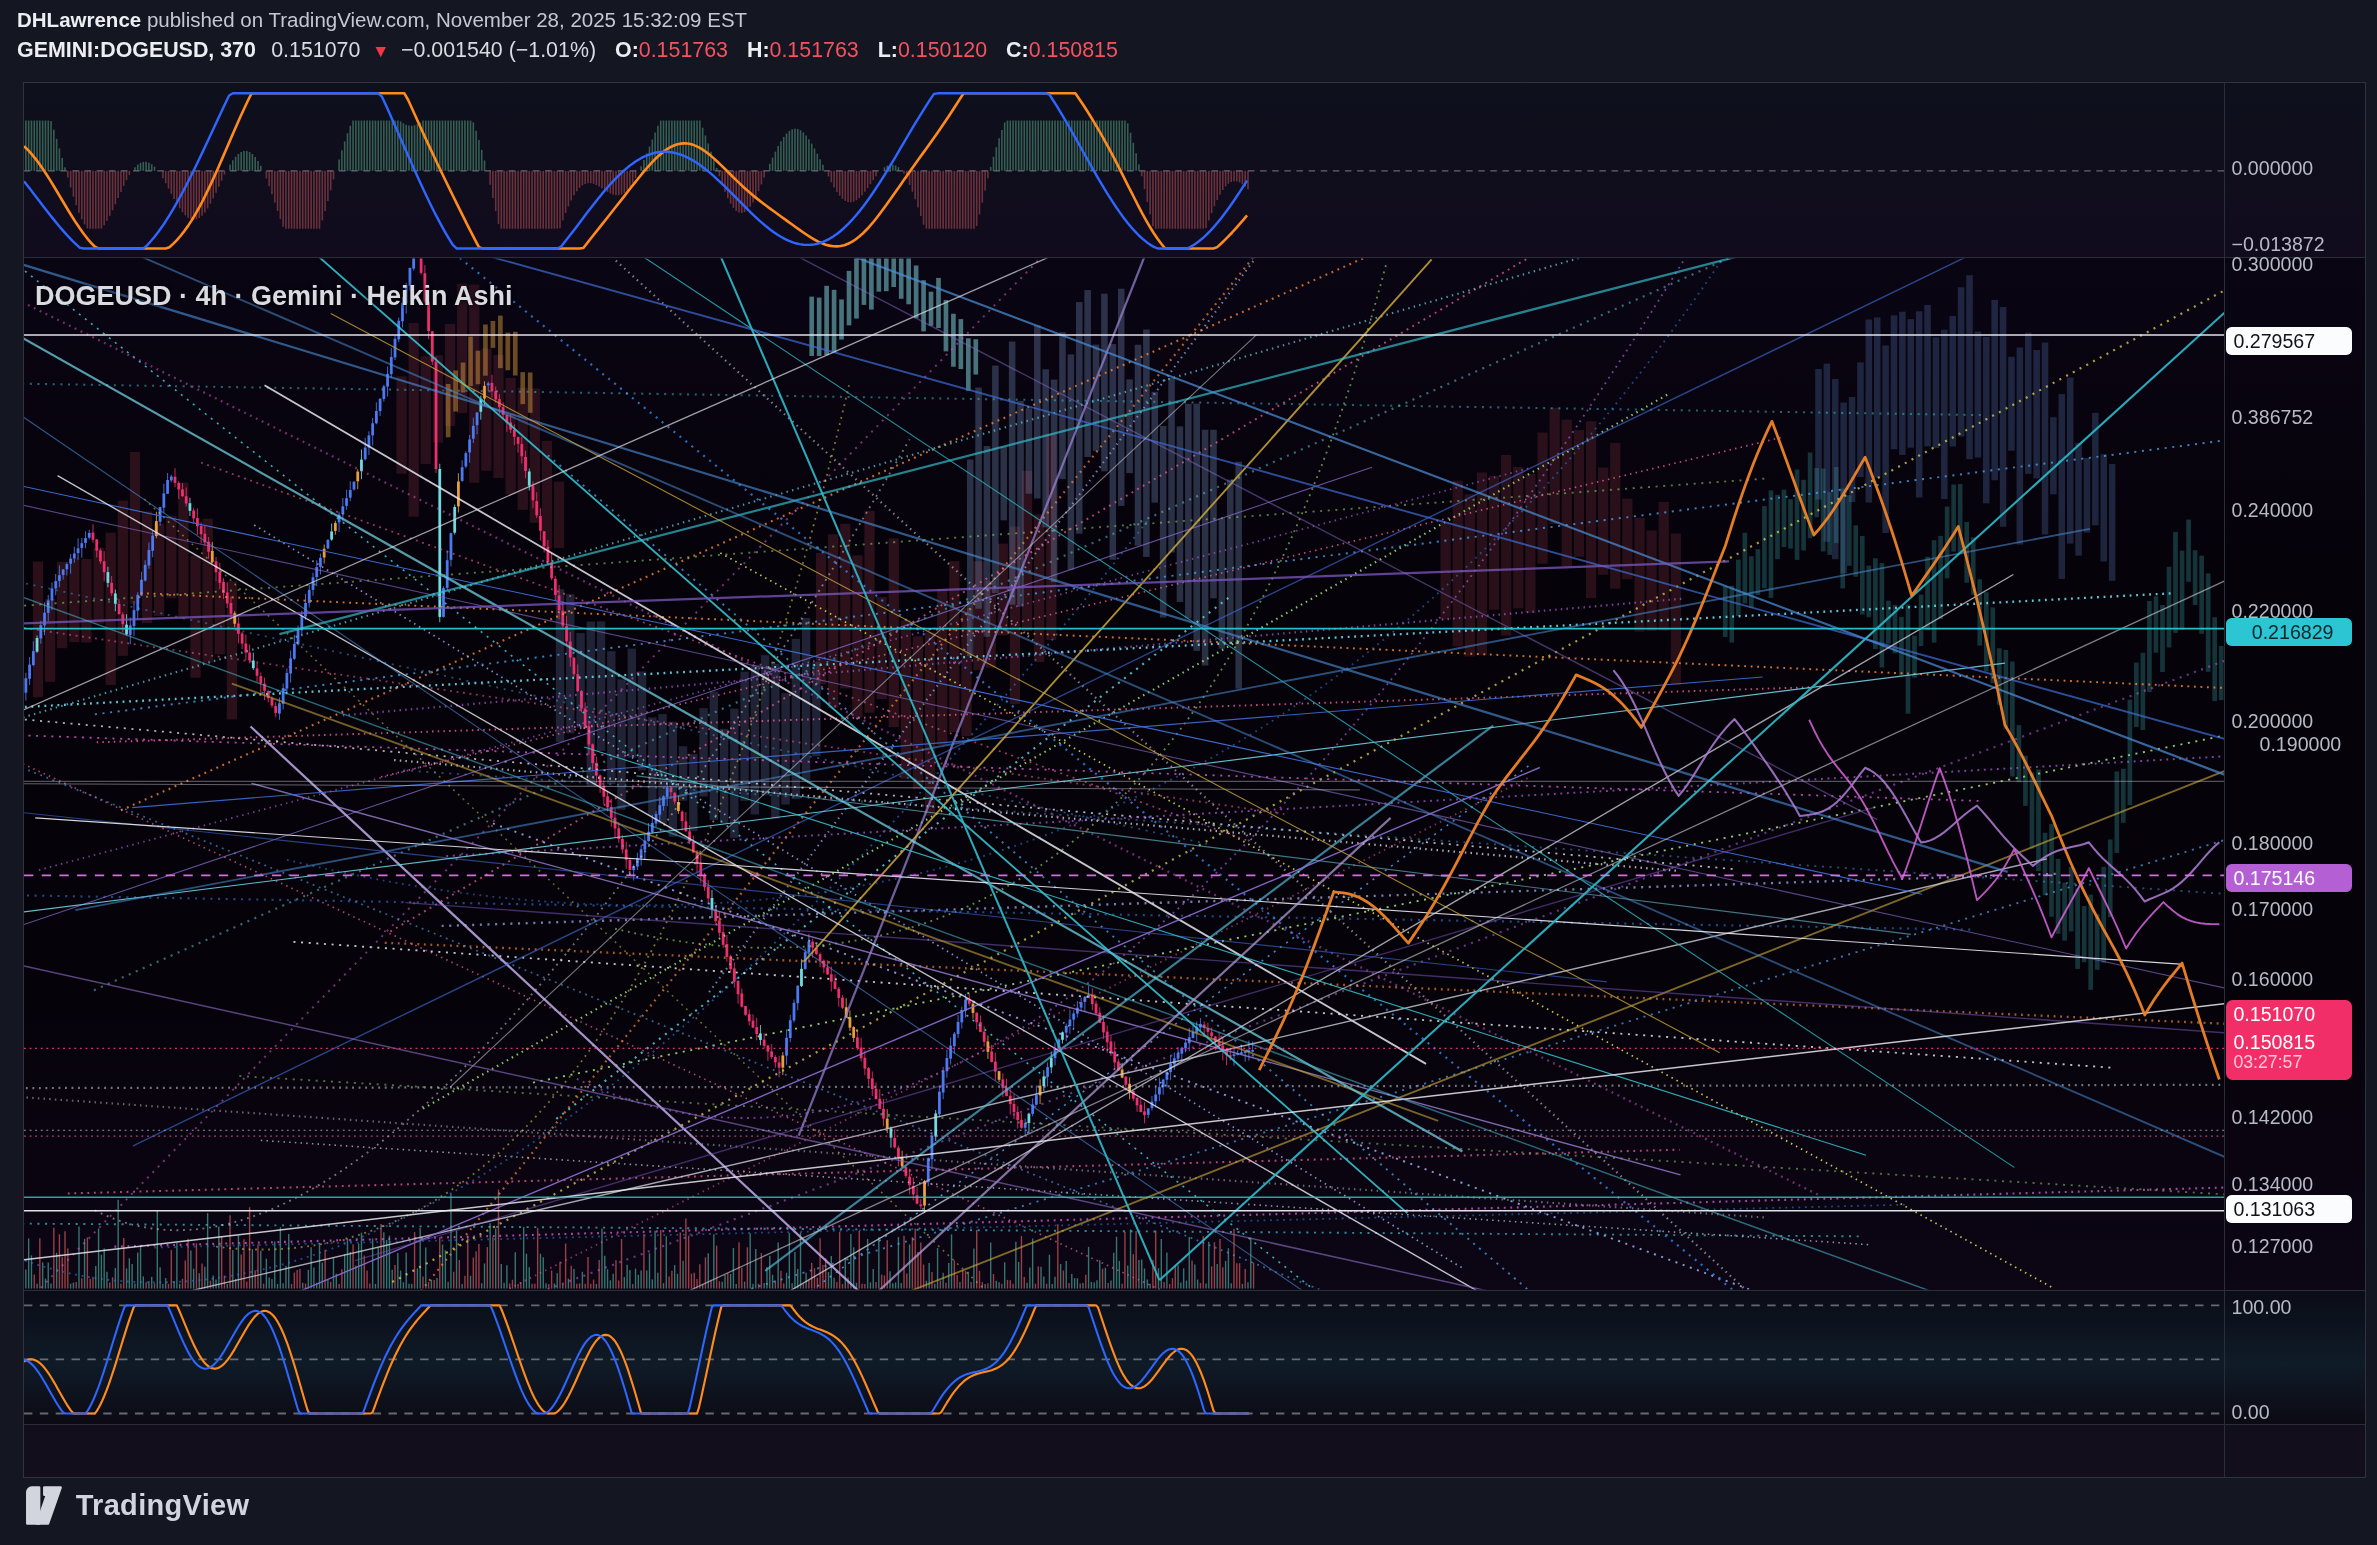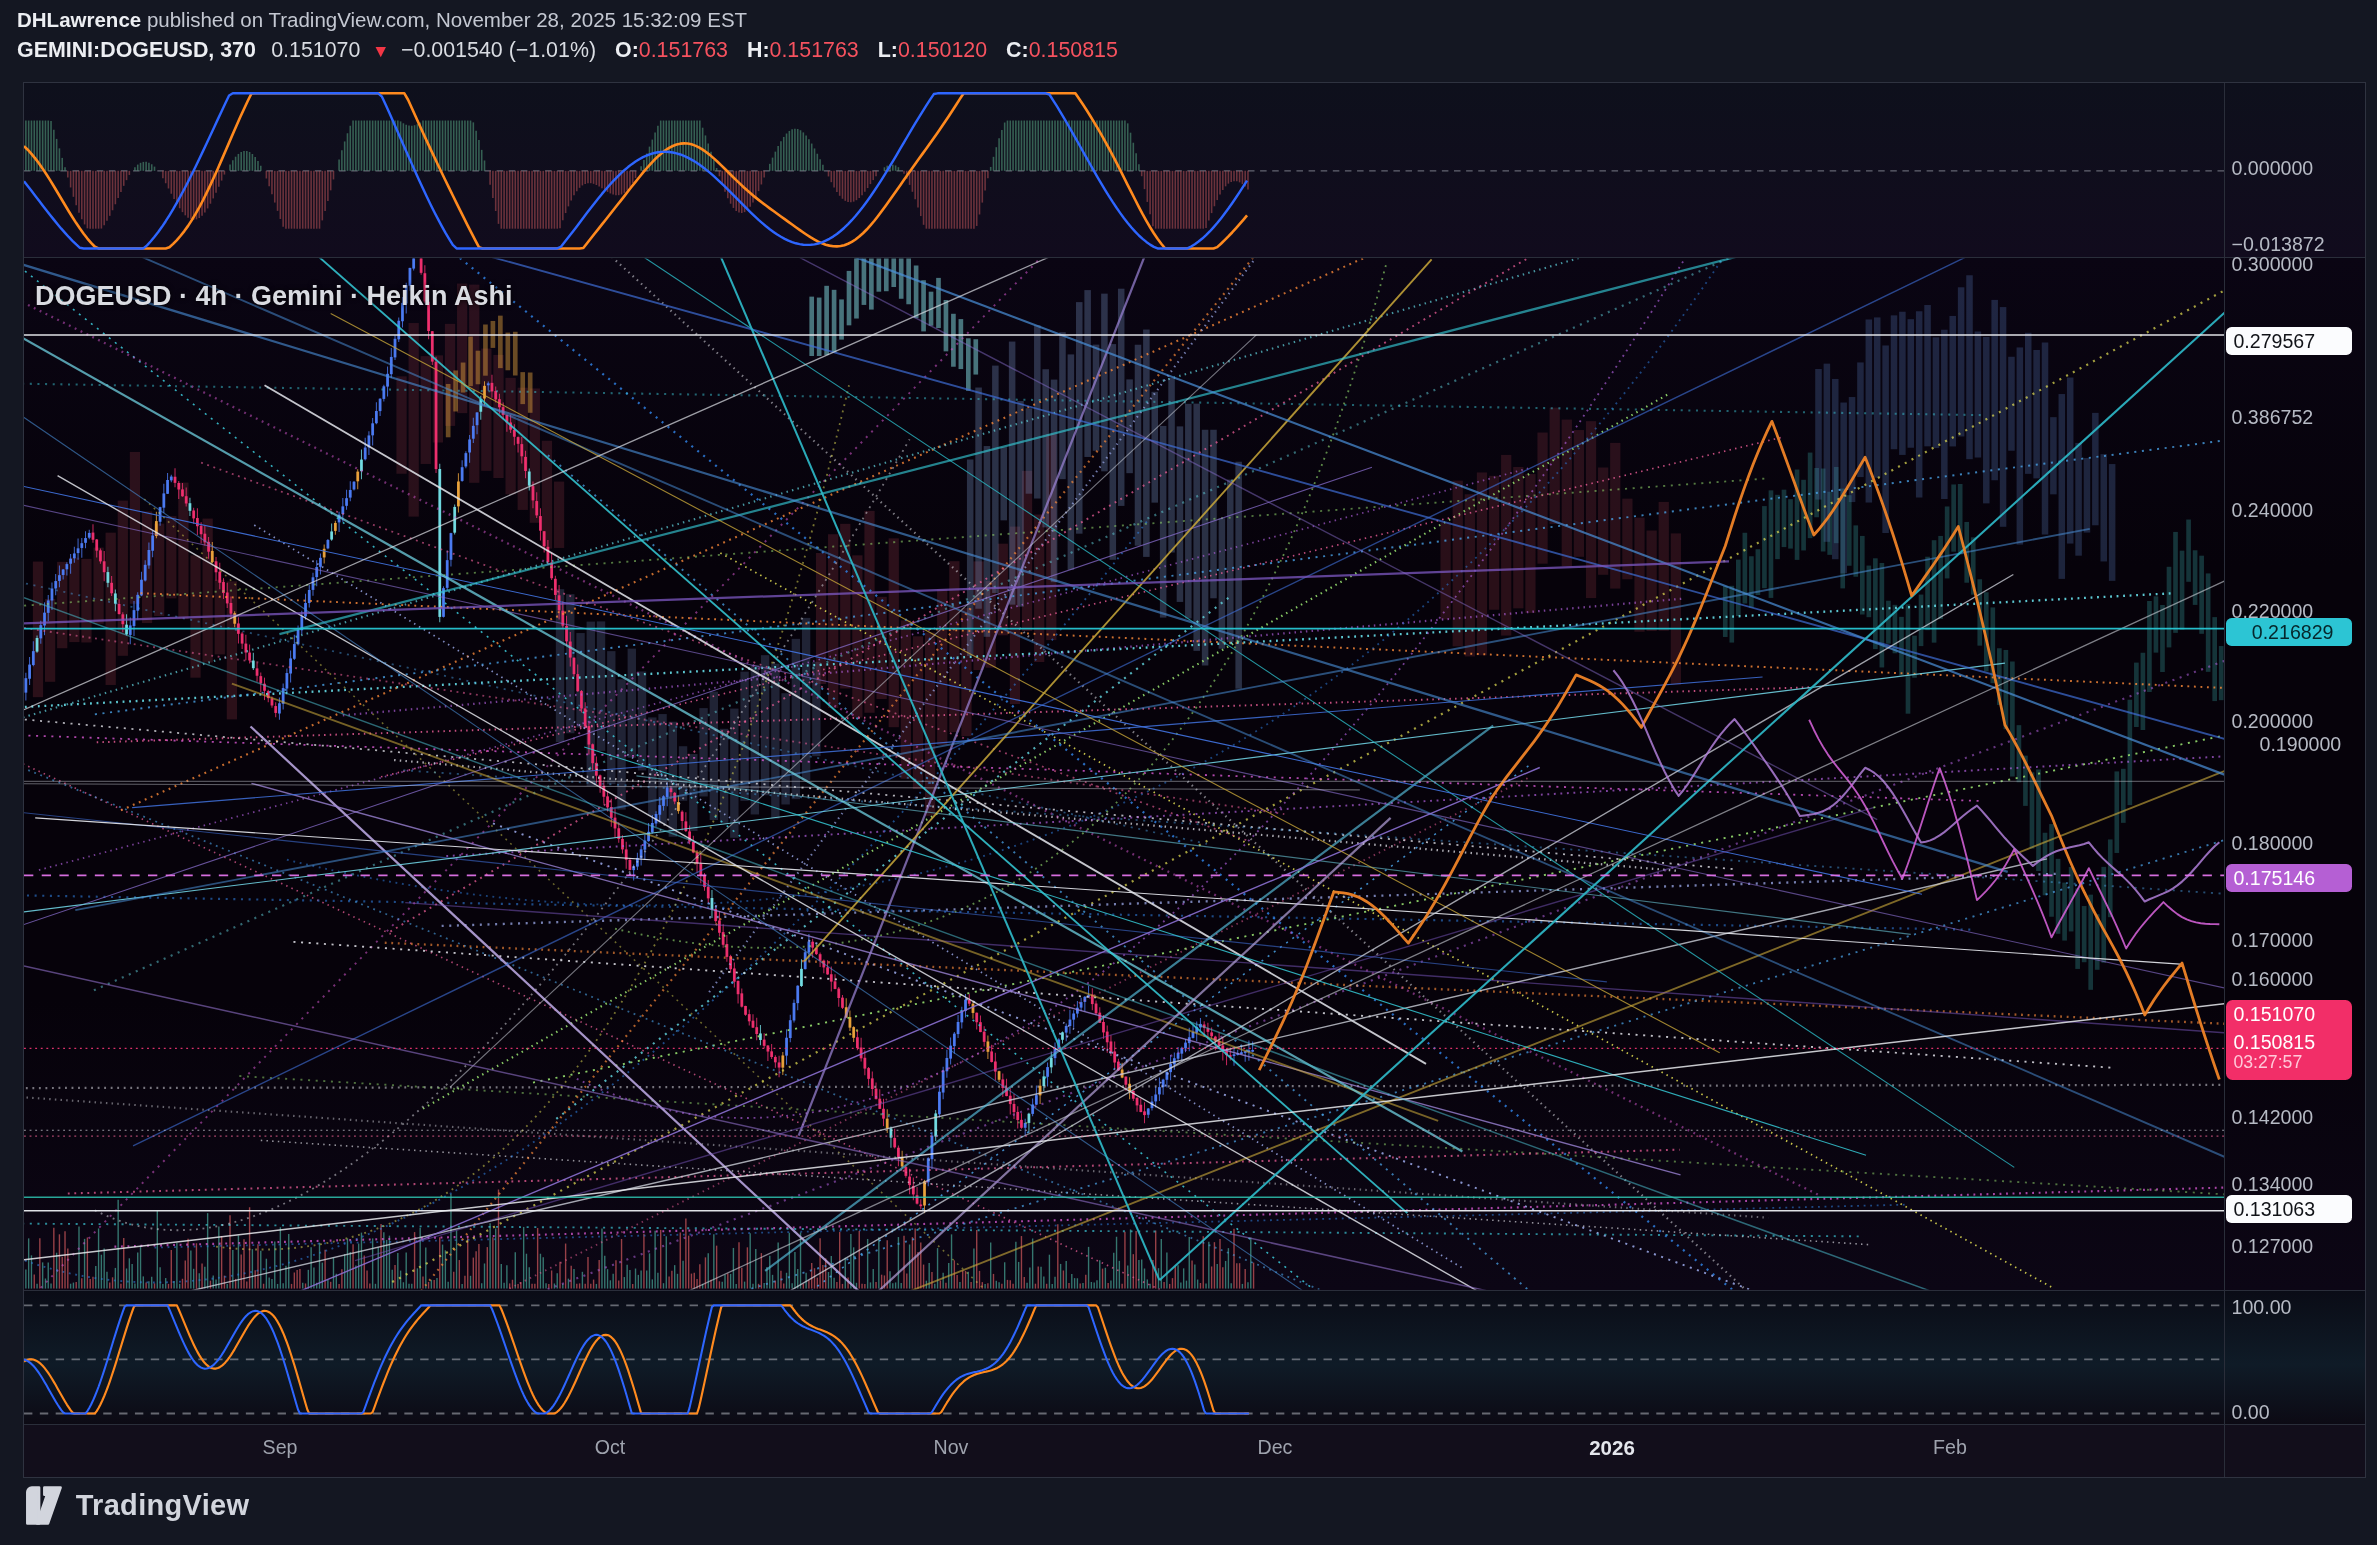--- a/index.html
+++ b/index.html
@@ -2039,41 +2039,33 @@
   <div id="price-axis">
       <div class="ptick" style="top: 156px;">0.000000</div>
       <div class="ptick" style="top: 232px;">−0.013872</div>
       <div class="ptick" style="top: 252px;">0.300000</div>
       <div class="ptick" style="top: 405px;">0.386752</div>
       <div class="ptick" style="top: 498px;">0.240000</div>
       <div class="ptick" style="top: 599px;">0.220000</div>
       <div class="ptick" style="top: 709px;">0.200000</div>
       <div class="ptick" style="top: 732px; margin-left: 28px;">0.190000</div>
       <div class="ptick" style="top: 831px;">0.180000</div>
-      <div class="ptick" style="top: 897px; margin-top: 31px;">0.170000</div>
+      <div class="ptick" style="top: 897px;">0.170000</div>
       <div class="ptick" style="top: 967px;">0.160000</div>
       <div class="ptick" style="top: 1105px;">0.142000</div>
       <div class="ptick" style="top: 1172px;">0.134000</div>
       <div class="ptick" style="top: 1234px;">0.127000</div>
       <div class="ptick" style="top: 1295px;">100.00</div>
       <div class="ptick" style="top: 1400px;">0.00</div>
       <div class="pbox white" style="top: 327px;">0.279567</div>
       <div class="pbox cyan" style="top: 618px; text-align: center;">0.216829</div>
       <div class="pbox purple" style="top: 864px;">0.175146</div>
       <div class="pbox pinktop" style="top: 1000px;">0.151070</div>
       <div class="pbox pinkbot" style="top: 1028px;">0.150815<span class="sub">03:27:57</span></div>
       <div class="pbox white" style="top: 1195px;">0.131063</div>
-    </div>
-  <div id="time-axis">
-      <span class="month" style="left: 257px;">Sep</span>
-      <span class="month" style="left: 587px;">Oct</span>
-      <span class="month" style="left: 928px;">Nov</span>
-      <span class="month" style="left: 1252px;">Dec</span>
-      <span class="month bold" style="left: 1589px;">2026</span>
-      <span class="month" style="left: 1927px;">Feb</span>
     </div>
 
   <div id="logo">
     <svg width="43" height="43" viewBox="0 0 48 48">
       <path d="M6 9 a5 5 0 0 1 5 -5 h8 v40 h-13 z"></path>
       <path d="M25 4 h18 l-14 40 h-12 l11 -32 h-3 z"></path>
     </svg>
     <span class="txt">TradingView</span>
   </div>
 

